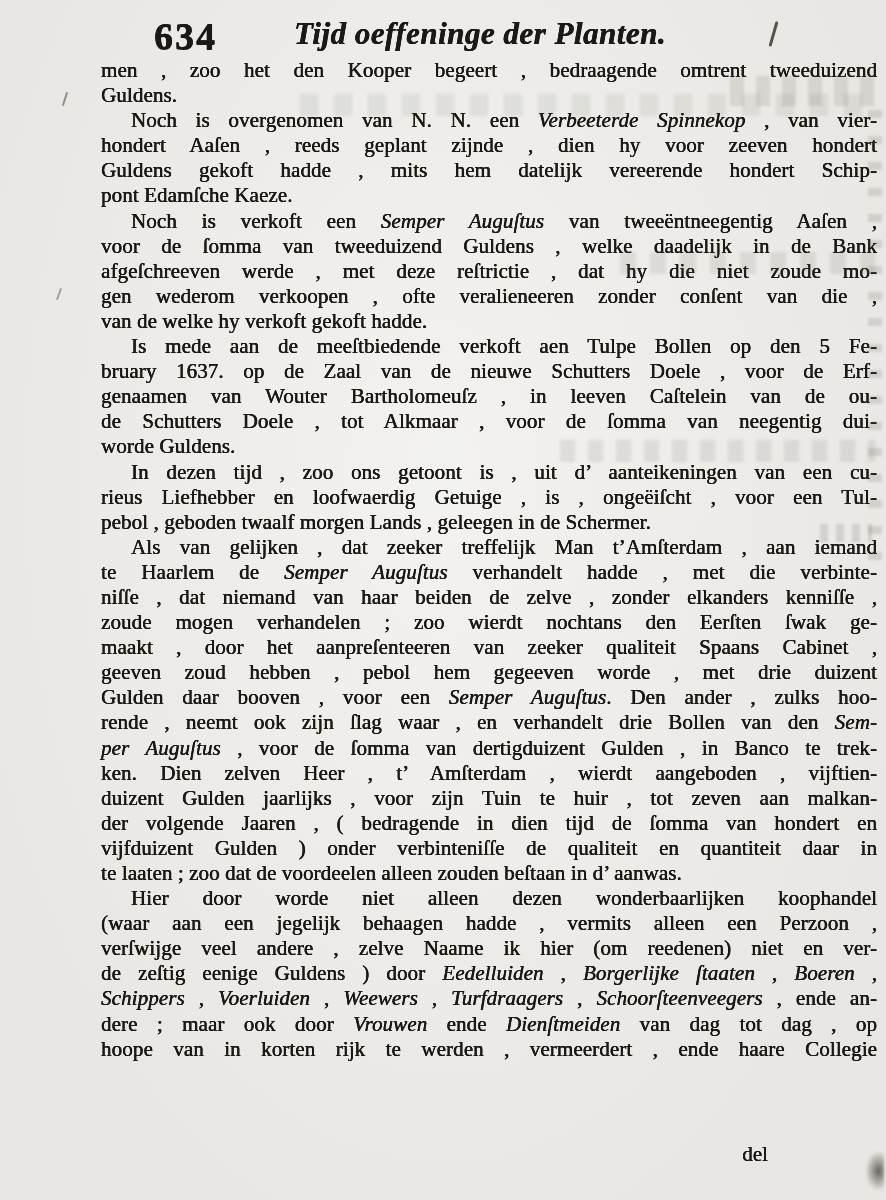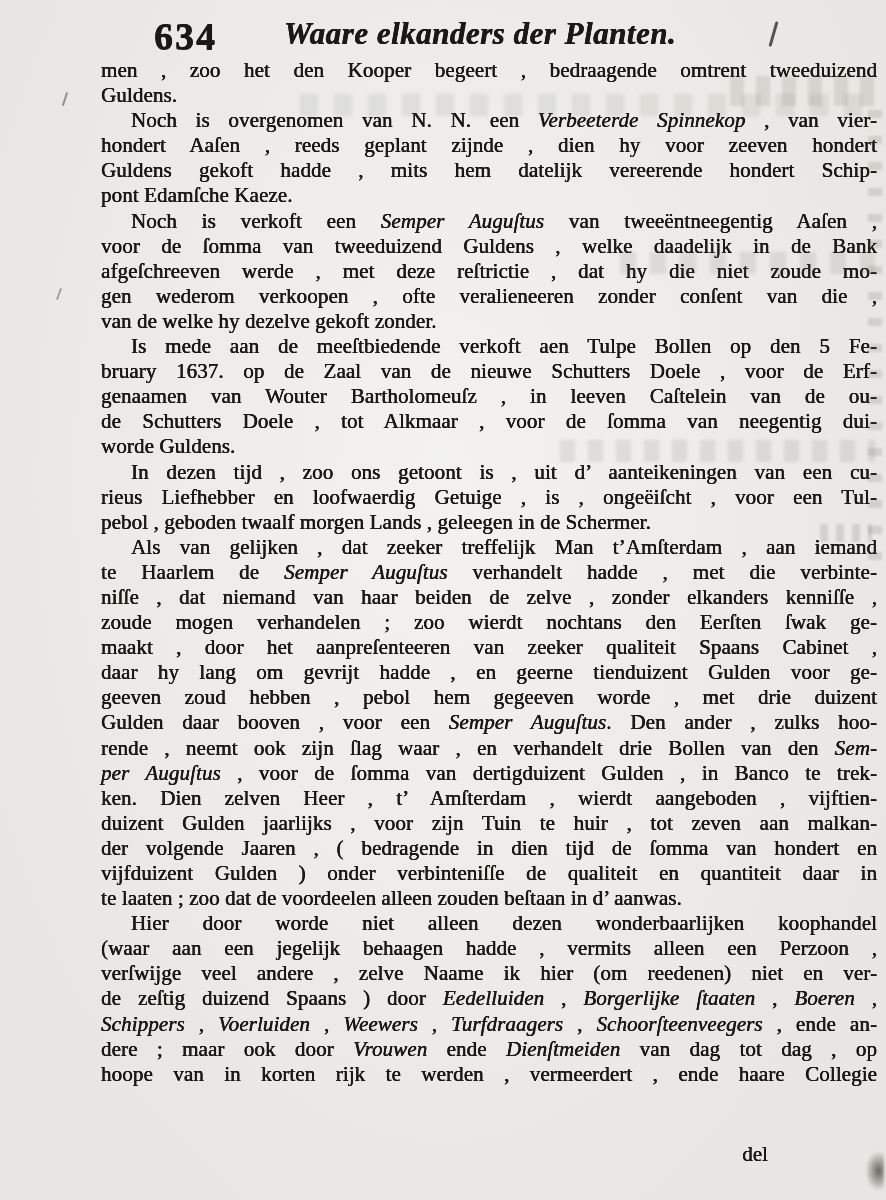--- a/index.html
+++ b/index.html
@@ -79,61 +79,60 @@
   .tick-l1{left:64px;top:92px;width:2px;height:14px;background:rgba(60,58,52,0.5);transform:rotate(18deg);}
   .tick-l2{left:58px;top:288px;width:2px;height:12px;background:rgba(60,58,52,0.4);transform:rotate(20deg);}
 </style>
 </head>
 <body>
 
 <div class="page" style="color: rgb(27, 25, 21);">
 
   <div class="pagenum ink">634</div>
 
-  <div class="runtitle ink">Waare elkanders der Planten.</div>
+  <div class="runtitle ink">Tijd oeffeninge der Planten.</div>
 
   <div class="textblock ink">
       <div class="line"><span>men , zoo het den Kooper begeert , bedraagende omtrent tweeduizend</span></div>
       <div class="line no-just"><span>Guldens.</span></div>
       <div class="line indent"><span>Noch is overgenomen van N. N. een </span><span class="it">Verbeeterde Spinnekop</span><span> , van vier-</span></div>
       <div class="line"><span>hondert Aaſen , reeds geplant zijnde , dien hy voor zeeven hondert</span></div>
       <div class="line"><span>Guldens gekoft hadde , mits hem datelijk vereerende hondert Schip-</span></div>
       <div class="line no-just"><span>pont Edamſche Kaeze.</span></div>
       <div class="line indent"><span>Noch is verkoft een </span><span class="it">Semper Auguſtus</span><span> van tweeëntneegentig Aaſen ,</span></div>
       <div class="line"><span>voor de ſomma van tweeduizend Guldens , welke daadelijk in de Bank</span></div>
       <div class="line"><span>afgeſchreeven werde , met deze reſtrictie , dat hy die niet zoude mo-</span></div>
       <div class="line"><span>gen wederom verkoopen , ofte veralieneeren zonder conſent van die ,</span></div>
-      <div class="line no-just"><span>van de welke hy dezelve gekoft zonder.</span></div>
+      <div class="line no-just"><span>van de welke hy verkoft gekoft hadde.</span></div>
       <div class="line indent"><span>Is mede aan de meeſtbiedende verkoft aen Tulpe Bollen op den 5 Fe-</span></div>
       <div class="line"><span>bruary 1637. op de Zaal van de nieuwe Schutters Doele , voor de Erf-</span></div>
       <div class="line"><span>genaamen van Wouter Bartholomeuſz , in leeven Caſtelein van de ou-</span></div>
       <div class="line"><span>de Schutters Doele , tot Alkmaar , voor de ſomma van neegentig dui-</span></div>
       <div class="line no-just"><span>worde Guldens.</span></div>
       <div class="line indent"><span>In dezen tijd , zoo ons getoont is , uit d’ aanteikeningen van een cu-</span></div>
       <div class="line"><span>rieus Liefhebber en loofwaerdig Getuige , is , ongeëiſcht , voor een Tul-</span></div>
       <div class="line no-just"><span>pebol , geboden twaalf morgen Lands , geleegen in de Schermer.</span></div>
       <div class="line indent"><span>Als van gelijken , dat zeeker treffelijk Man t’Amſterdam , aan iemand</span></div>
       <div class="line"><span>te Haarlem de </span><span class="it">Semper Auguſtus</span><span> verhandelt hadde , met die verbinte-</span></div>
       <div class="line"><span>niſſe , dat niemand van haar beiden de zelve , zonder elkanders kenniſſe ,</span></div>
       <div class="line"><span>zoude mogen verhandelen ; zoo wierdt nochtans den Eerſten ſwak ge-</span></div>
       <div class="line"><span>maakt , door het aanpreſenteeren van zeeker qualiteit Spaans Cabinet ,</span></div>
-      <div class="line"><span>daar hy lang om gevrijt hadde , en geerne tienduizent Gulden voor ge-</span></div>
       <div class="line"><span>geeven zoud hebben , pebol hem gegeeven worde , met drie duizent</span></div>
       <div class="line"><span>Gulden daar booven , voor een </span><span class="it">Semper Auguſtus</span><span>.  Den ander , zulks hoo-</span></div>
       <div class="line"><span>rende , neemt ook zijn ſlag waar , en verhandelt drie Bollen van den </span><span class="it">Sem-</span></div>
       <div class="line"><span class="it">per Auguſtus</span><span> , voor de ſomma van dertigduizent Gulden , in Banco te trek-</span></div>
       <div class="line"><span>ken.  Dien zelven Heer , t’ Amſterdam , wierdt aangeboden , vijftien-</span></div>
       <div class="line"><span>duizent Gulden jaarlijks , voor zijn Tuin te huir , tot zeven aan malkan-</span></div>
       <div class="line"><span>der volgende Jaaren , ( bedragende in dien tijd de ſomma van hondert en</span></div>
       <div class="line"><span>vijfduizent Gulden ) onder verbinteniſſe de qualiteit en quantiteit daar in</span></div>
       <div class="line no-just"><span>te laaten ;  zoo dat de voordeelen alleen zouden beſtaan in d’ aanwas.</span></div>
       <div class="line indent"><span>Hier door worde niet alleen dezen wonderbaarlijken koophandel</span></div>
       <div class="line"><span>(waar aan een jegelijk behaagen hadde , vermits alleen een Perzoon ,</span></div>
       <div class="line"><span>verſwijge veel andere , zelve Naame ik hier (om reedenen) niet en ver-</span></div>
-      <div class="line"><span>de zeſtig duizend Spaans ) door </span><span class="it">Eedelluiden</span><span> , </span><span class="it">Borgerlijke ſtaaten</span><span> , </span><span class="it">Boeren</span><span> ,</span></div>
+      <div class="line"><span>de zeſtig eenige Guldens ) door </span><span class="it">Eedelluiden</span><span> , </span><span class="it">Borgerlijke ſtaaten</span><span> , </span><span class="it">Boeren</span><span> ,</span></div>
       <div class="line"><span class="it">Schippers</span><span> , </span><span class="it">Voerluiden</span><span> , </span><span class="it">Weewers</span><span> , </span><span class="it">Turfdraagers</span><span> , </span><span class="it">Schoorſteenveegers</span><span> , ende an-</span></div>
       <div class="line"><span>dere ; maar ook door </span><span class="it">Vrouwen</span><span> ende </span><span class="it">Dienſtmeiden</span><span> van dag tot dag , op</span></div>
       <div class="line"><span>hoope van in korten rijk te werden , vermeerdert , ende haare Collegie</span></div>
     </div>
 
   <div class="catchword ink">del</div>
 
   <div class="artifact ink-slash"></div>
   <div class="artifact ghost-a"></div>
   <div class="artifact ghost-b"></div>

